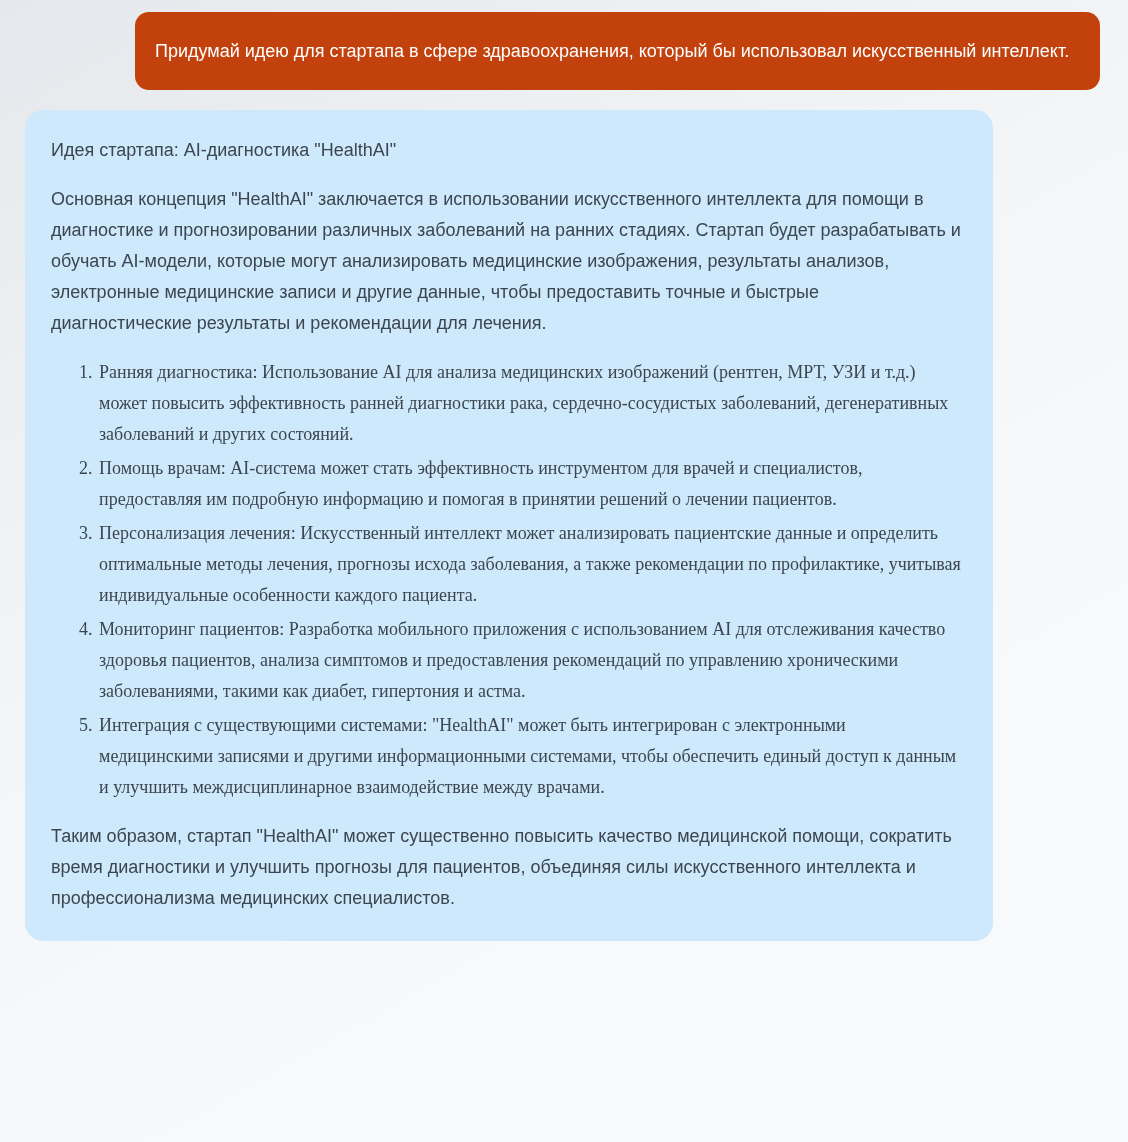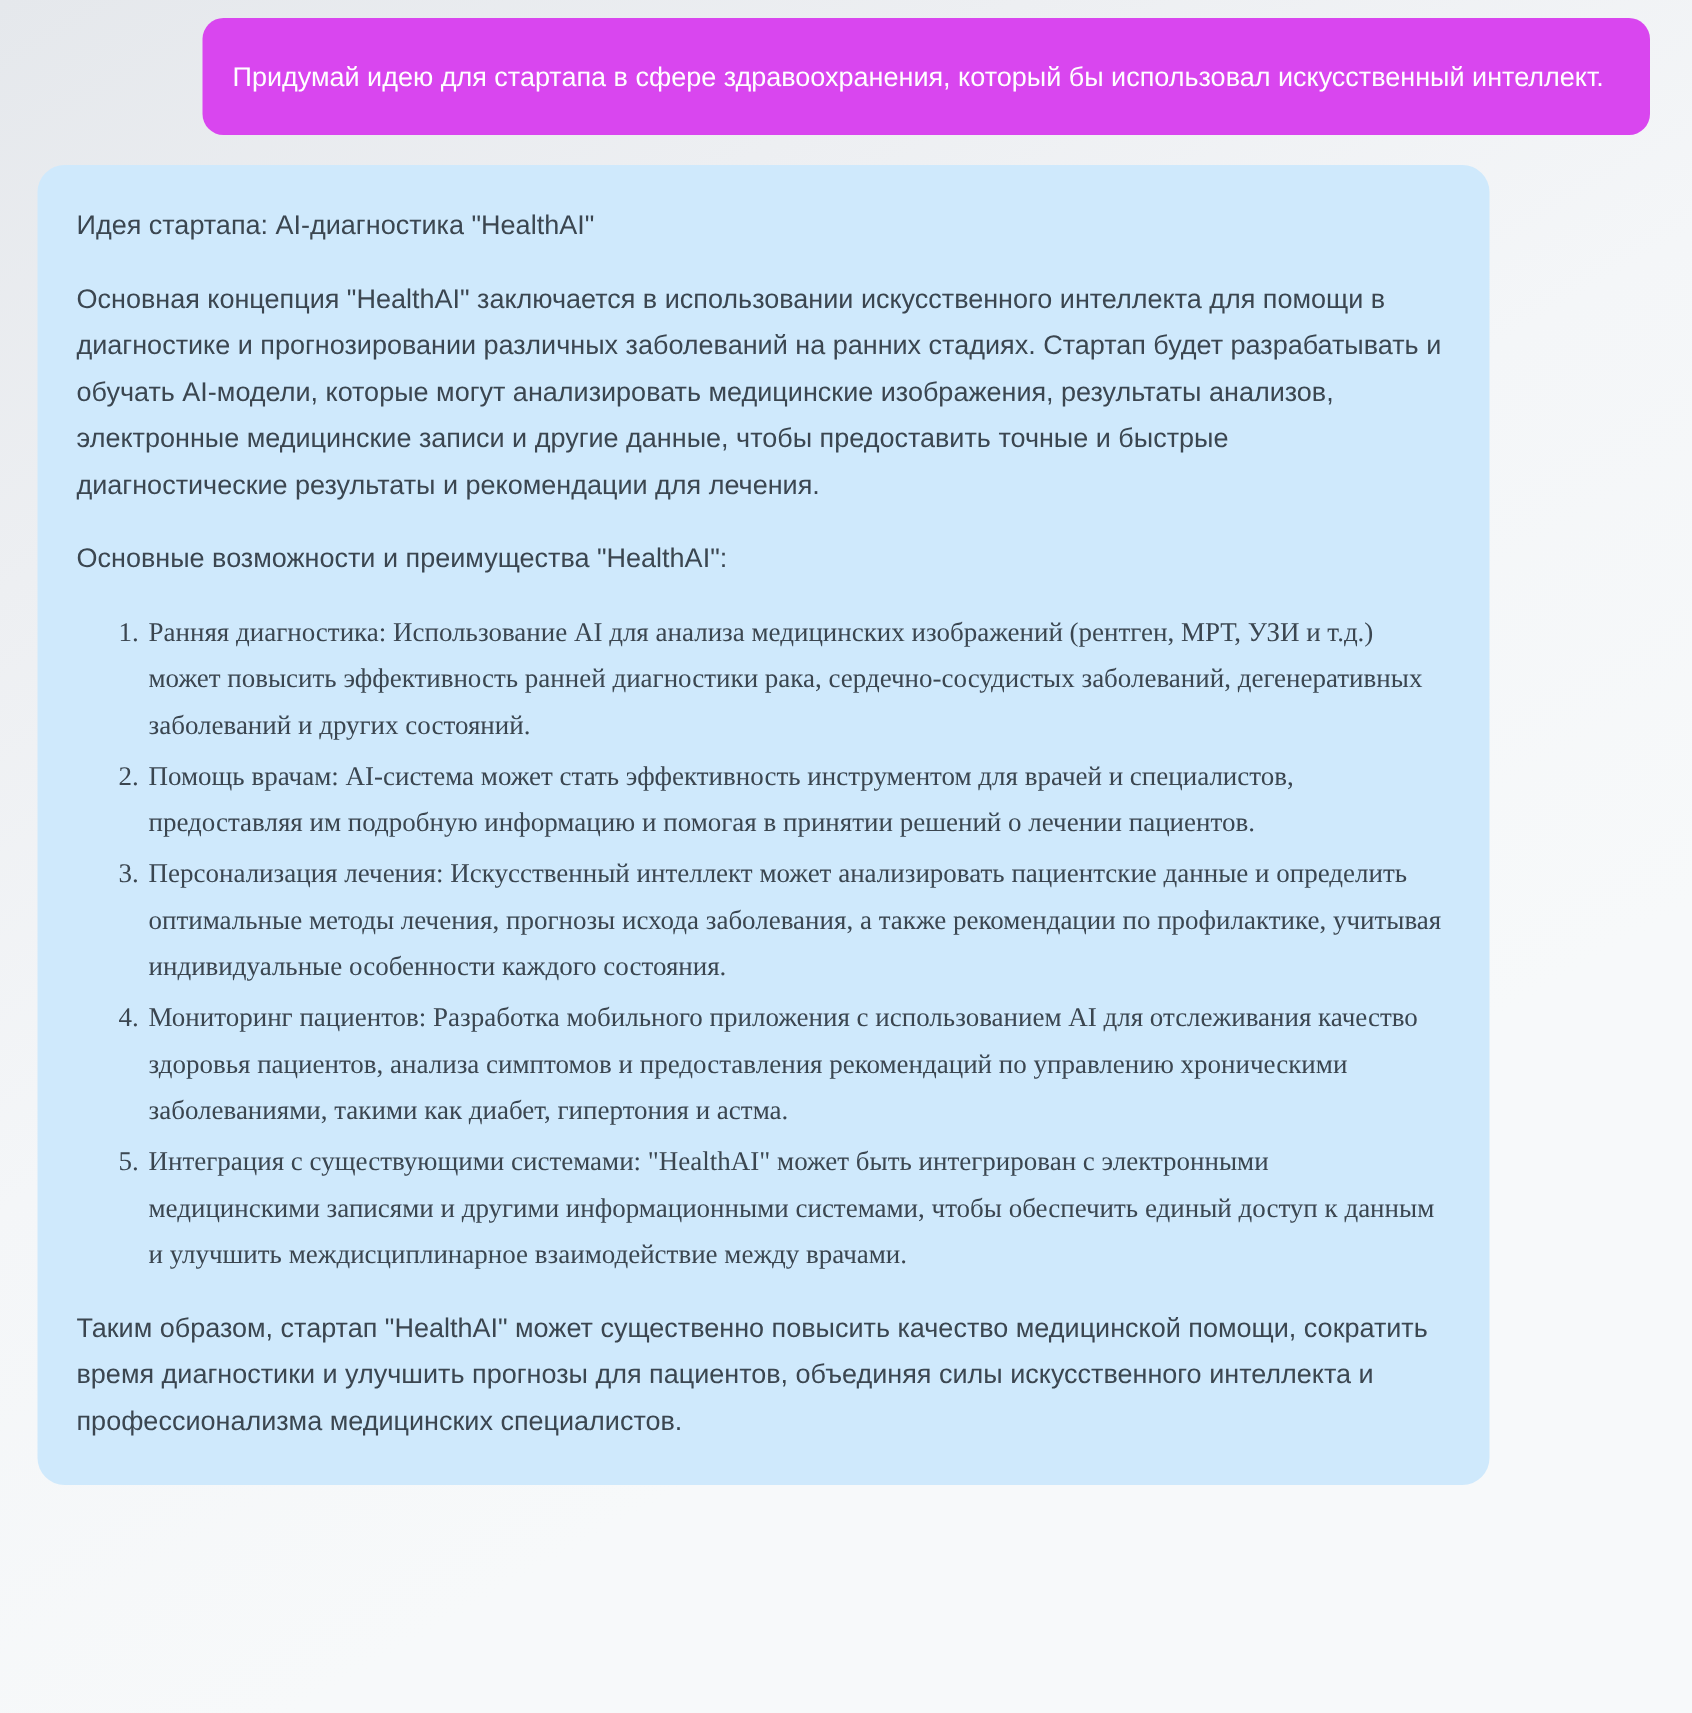--- a/index.html
+++ b/index.html
@@ -13,21 +13,21 @@
     background: linear-gradient(150deg, #e5e8ec 0%, #edeff2 22%, #f4f6f8 45%, #f7f9fa 70%, #f7f9fa 100%);
   }
   .chat-thread {
     width: 1128px;
     padding-top: 12px;
   }
   .user-bubble {
     width: 965px;
     margin-left: auto;
     margin-right: 28px;
-    background: #d946ef;
+    background: #c2410c;
     color: #ffffff;
     border-radius: 14px;
     padding: 22px 24px 22px 20px;
     font-size: 18px;
     line-height: 34px;
   }
   .assistant-bubble {
     width: 968px;
     margin-left: 25px;
     margin-top: 20px;
@@ -59,26 +59,25 @@
 
   <div class="user-bubble">
     <span>Придумай идею для стартапа в сфере здравоохранения, который бы использовал искусственный интеллект.</span>
   </div>
 
   <div class="assistant-bubble">
     <p>Идея стартапа: AI-диагностика "HealthAI"</p>
 
     <p>Основная концепция "HealthAI" заключается в использовании искусственного интеллекта для помощи в диагностике и прогнозировании различных заболеваний на ранних стадиях. Стартап будет разрабатывать и обучать AI-модели, которые могут анализировать медицинские изображения, результаты анализов, электронные медицинские записи и другие данные, чтобы предоставить точные и быстрые диагностические результаты и рекомендации для лечения.</p>
 
-    <p>Основные возможности и преимущества "HealthAI":</p>
 
     <ol>
         <li>Ранняя диагностика: Использование AI для анализа медицинских изображений (рентген, МРТ, УЗИ и т.д.) может повысить эффективность ранней диагностики рака, сердечно-сосудистых заболеваний, дегенеративных заболеваний и других состояний.</li>
         <li>Помощь врачам: AI-система может стать эффективность инструментом для врачей и специалистов, предоставляя им подробную информацию и помогая в принятии решений о лечении пациентов.</li>
-        <li>Персонализация лечения: Искусственный интеллект может анализировать пациентские данные и определить оптимальные методы лечения, прогнозы исхода заболевания, а также рекомендации по профилактике, учитывая индивидуальные особенности каждого состояния.</li>
+        <li>Персонализация лечения: Искусственный интеллект может анализировать пациентские данные и определить оптимальные методы лечения, прогнозы исхода заболевания, а также рекомендации по профилактике, учитывая индивидуальные особенности каждого пациента.</li>
         <li>Мониторинг пациентов: Разработка мобильного приложения с использованием AI для отслеживания качество здоровья пациентов, анализа симптомов и предоставления рекомендаций по управлению хроническими заболеваниями, такими как диабет, гипертония и астма.</li>
         <li>Интеграция с существующими системами: "HealthAI" может быть интегрирован с электронными медицинскими записями и другими информационными системами, чтобы обеспечить единый доступ к данным и улучшить междисциплинарное взаимодействие между врачами.</li>
       </ol>
 
     <p>Таким образом, стартап "HealthAI" может существенно повысить качество медицинской помощи, сократить время диагностики и улучшить прогнозы для пациентов, объединяя силы искусственного интеллекта и профессионализма медицинских специалистов.</p>
   </div>
 
 </div>
 
 </body></html>

